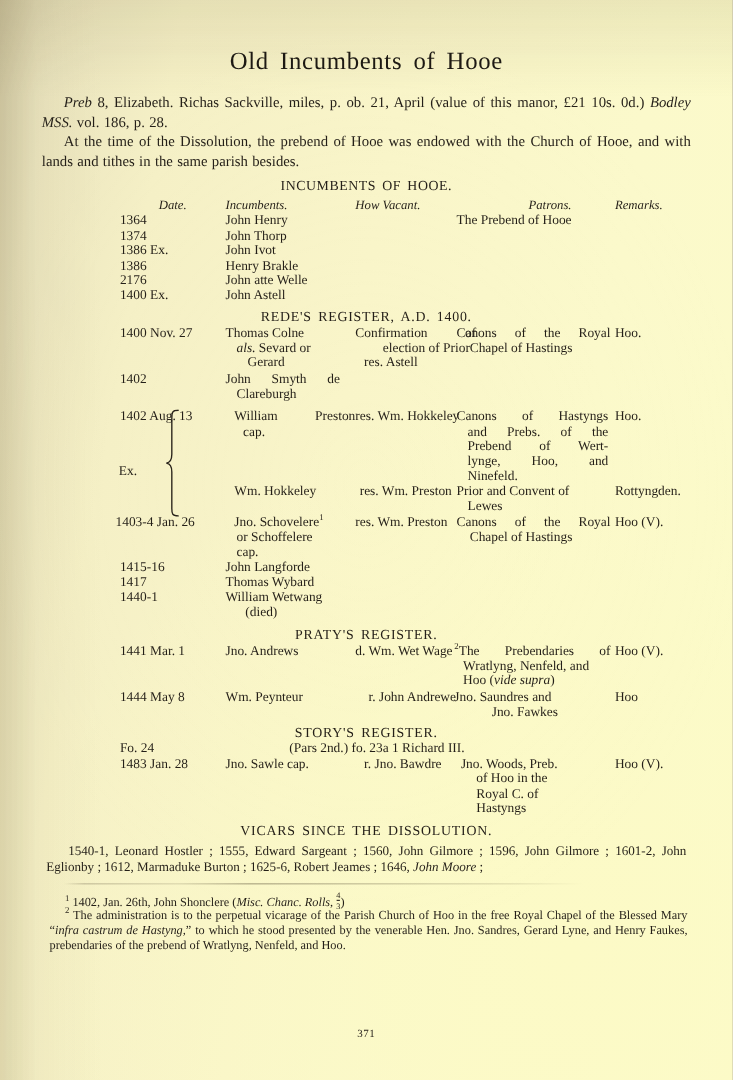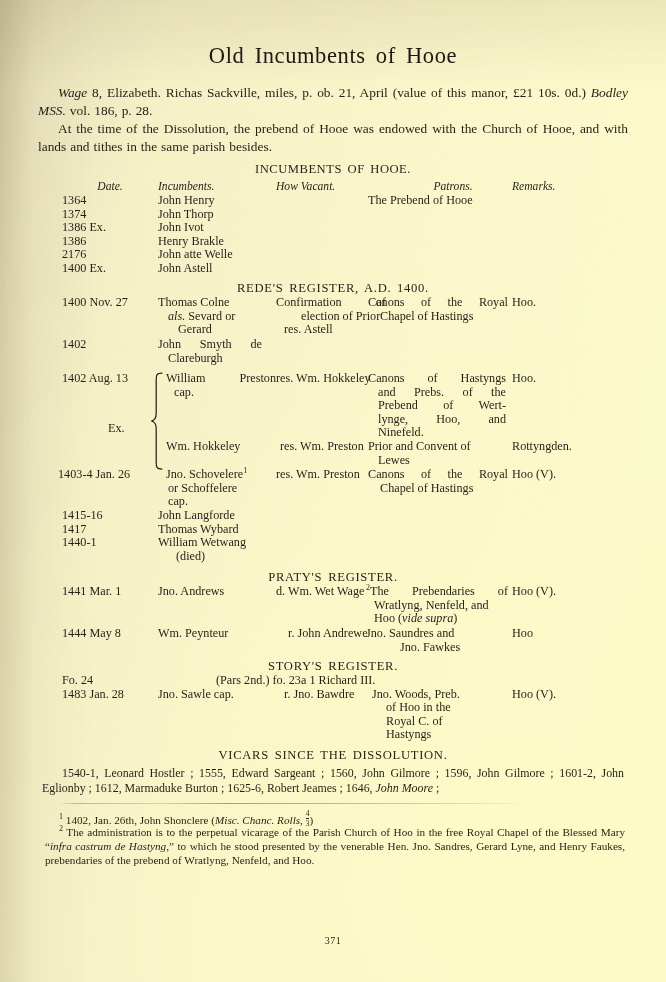--- a/index.html
+++ b/index.html
@@ -59,21 +59,21 @@
     left: 0; right: 0;
     text-align: center;
     font-size: 12.6px;
     letter-spacing: .5px;
     word-spacing: 2px;
   }
   .smallcaps { font-variant: small-caps; letter-spacing: .7px; }
 
   
   .tbl { position: absolute; left: 0; width: 666px; }
-  .row { position: relative; height: 13.6px; }
+  .row { position: relative; height: 13.6px; margin-left: 47px; }
   .c {
     position: absolute;
     font-size: 12.2px;
     line-height: 13.6px;
     white-space: nowrap;
   }
   .col-date   { left: 62px;  width: 96px; }
   .col-inc    { left: 158px; width: 116px; }
   .col-vac    { left: 276px; width: 122px; }
   .col-pat    { left: 400px; width: 106px; }
@@ -135,21 +135,21 @@
   }
 </style>
 </head>
 <body>
 
 <div id="page">
 
   <div class="ink" id="title">Old Incumbents of Hooe</div>
 
   <div class="ink para" id="para1">
-    <span class="ind"></span><i>Wage</i><span> 8, Elizabeth.  Richas Sackville, miles, p. ob. 21, April (value of this manor, £21 10s. 0d.) </span><i>Bodley MSS.</i><span> vol. 186, p. 28.</span>
+    <span class="ind"></span><i>Preb</i><span> 8, Elizabeth.  Richas Sackville, miles, p. ob. 21, April (value of this manor, £21 10s. 0d.) </span><i>Bodley MSS.</i><span> vol. 186, p. 28.</span>
   </div>
 
   <div class="ink sechead" style="top:162px">INCUMBENTS OF HOOE.</div>
 
   <div class="ink para" id="para2">
     <span class="ind"></span><span>At the time of the Dissolution, the prebend of Hooe was endowed with the Church of Hooe, and with lands and tithes in the same parish besides.</span>
   </div>
 
   <div class="tbl" style="top:180px">
     <div class="row">

